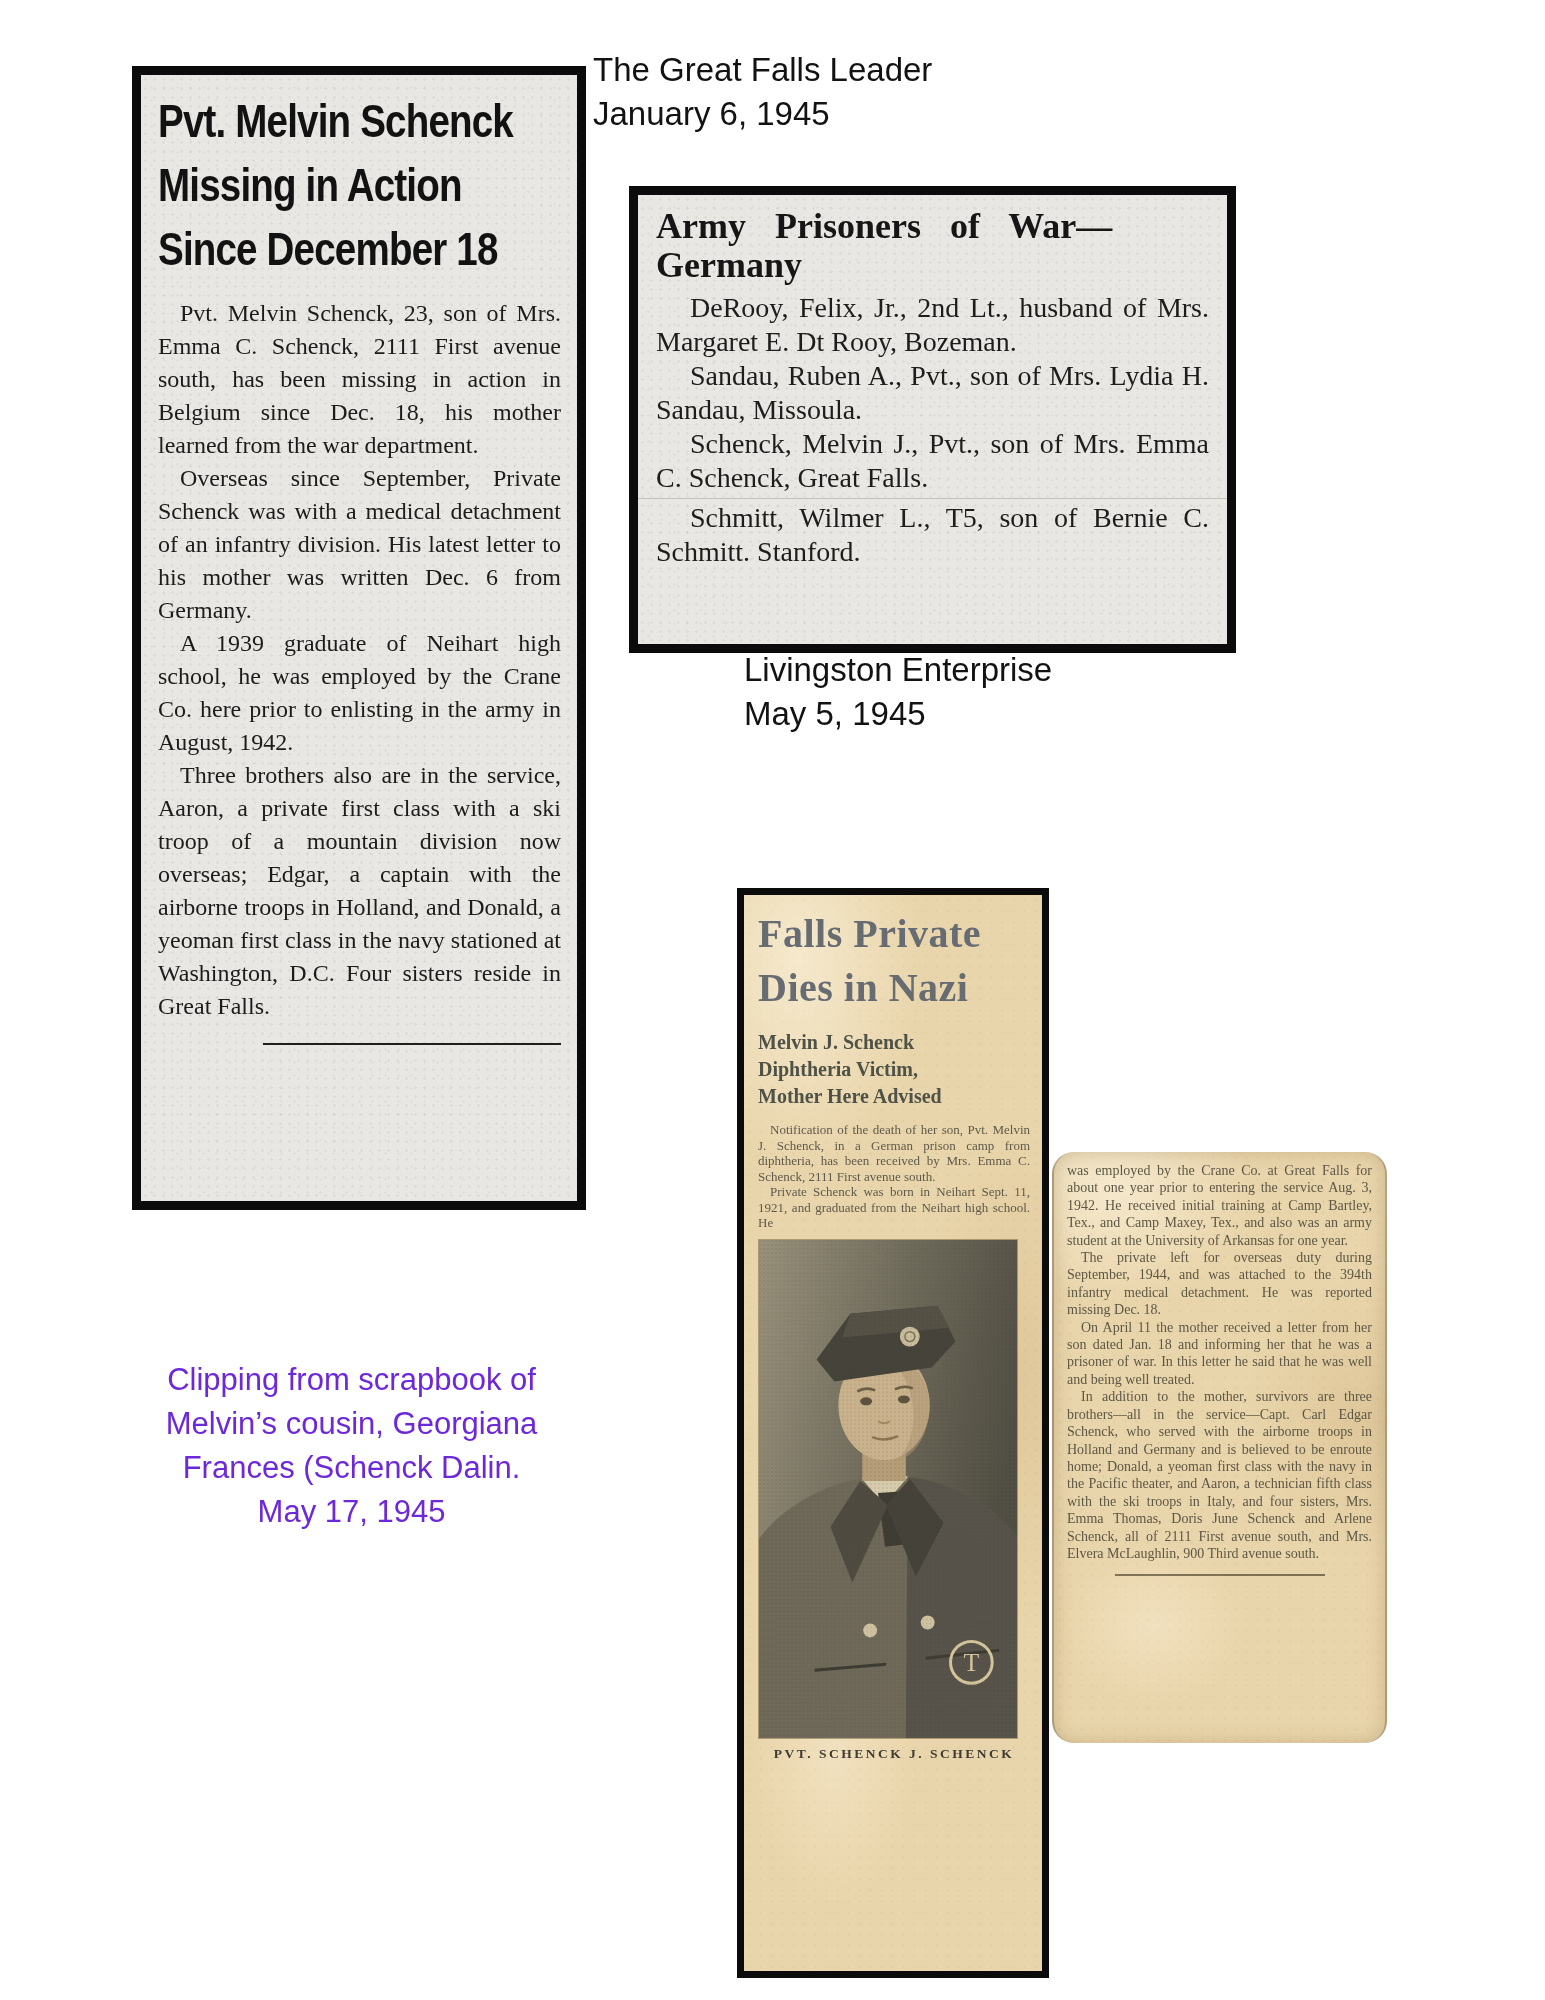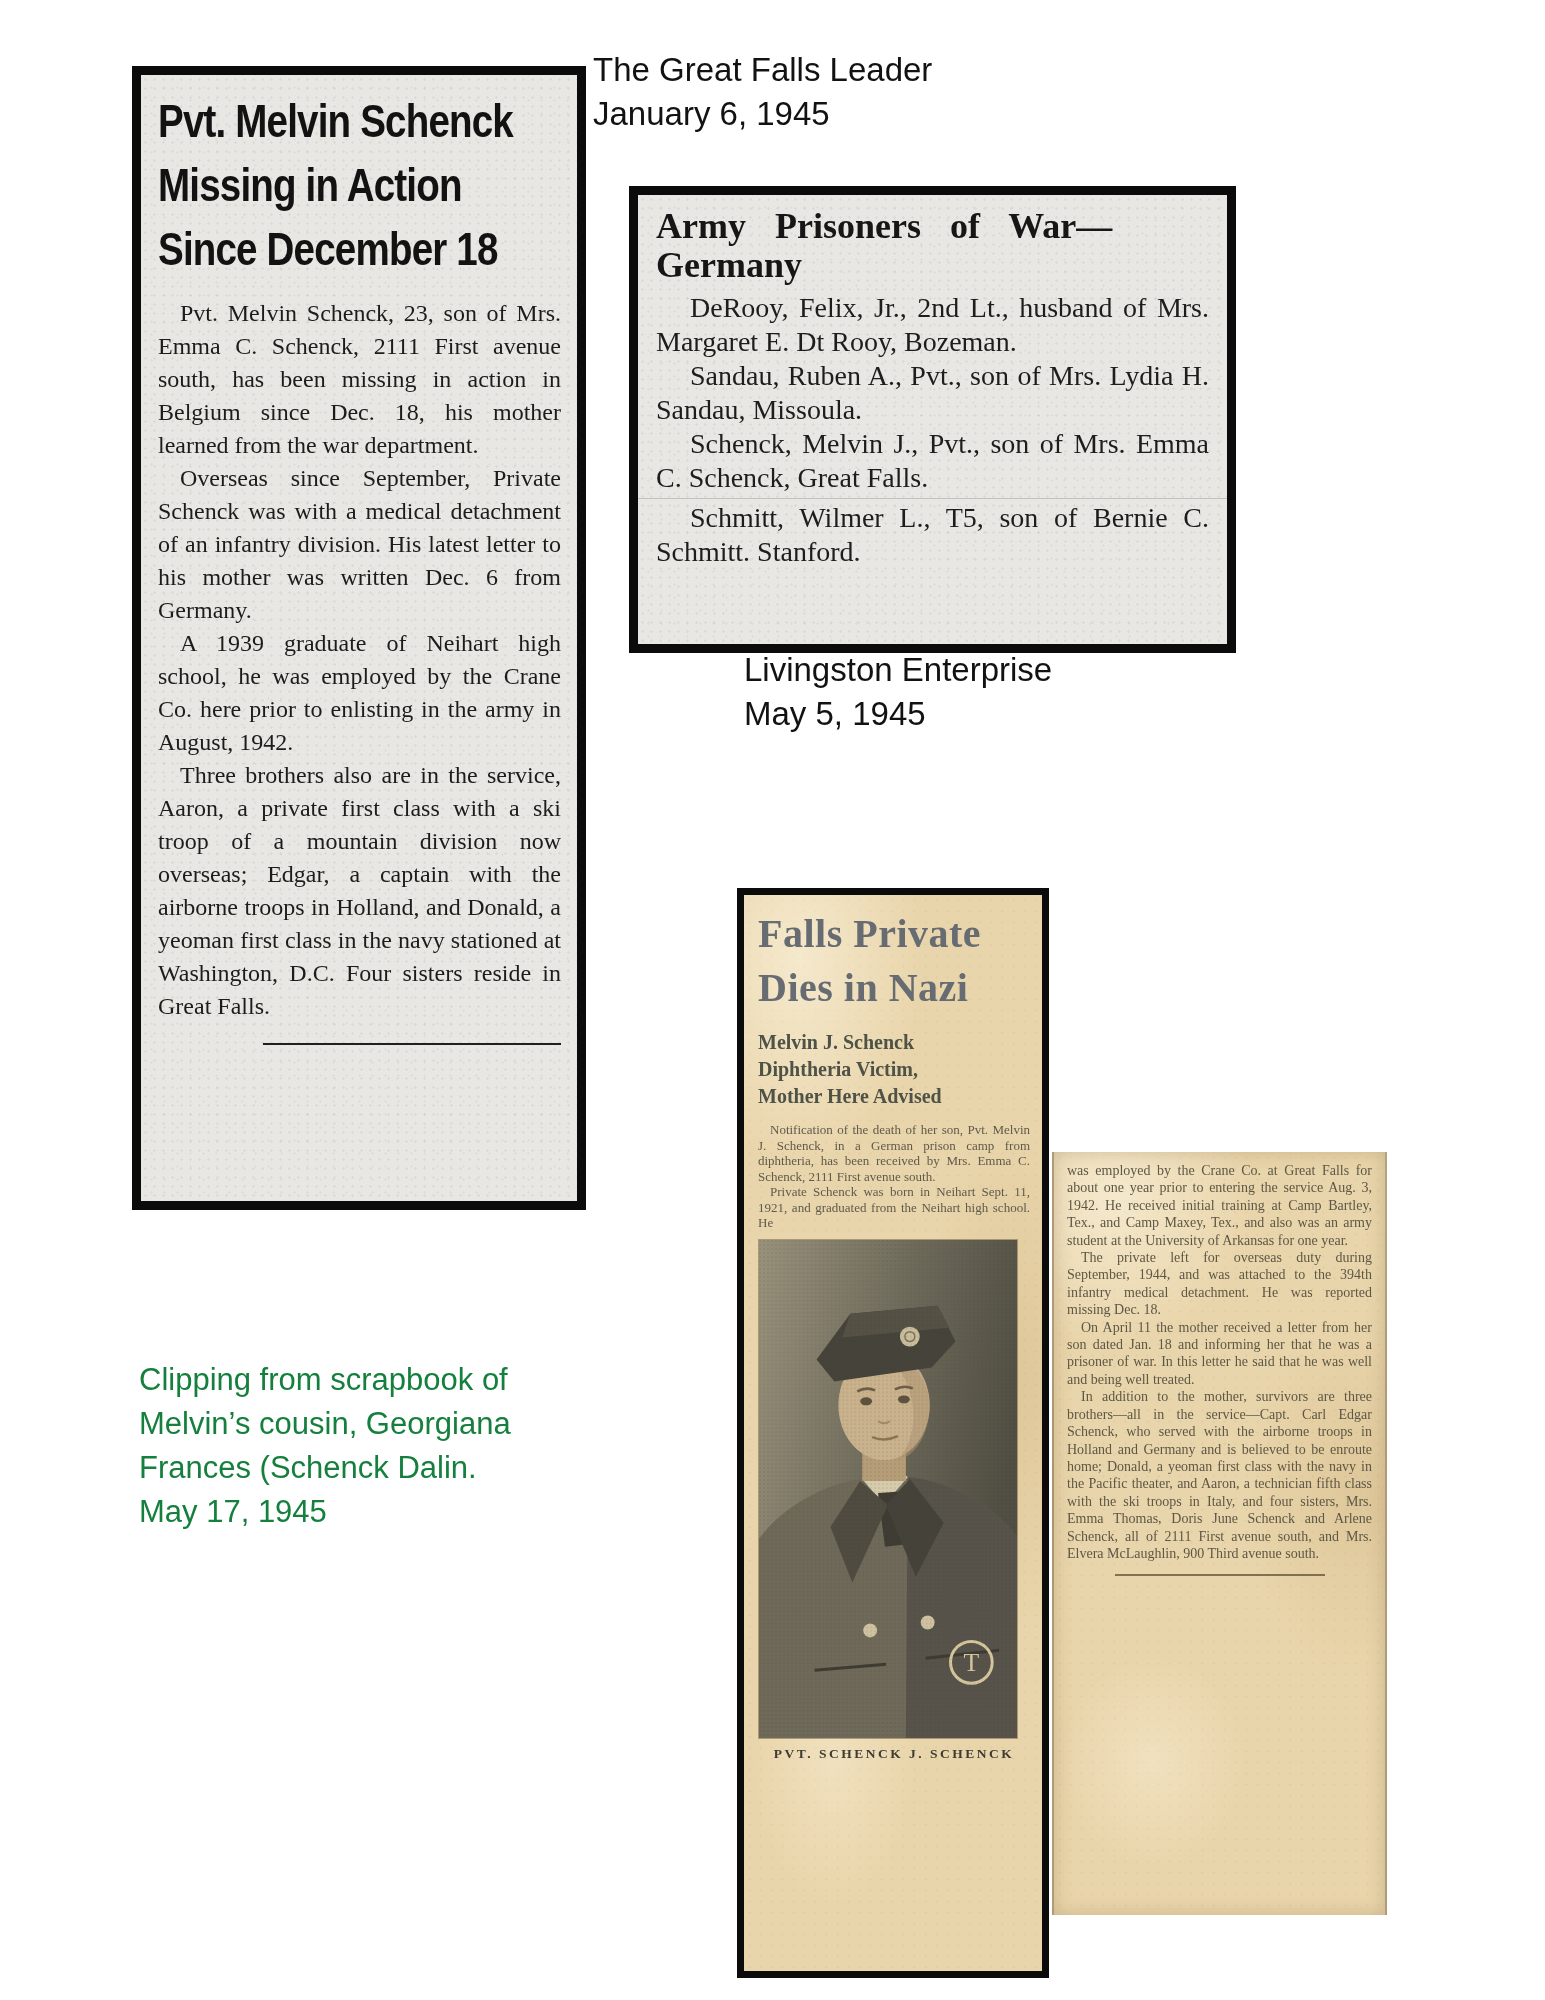--- a/index.html
+++ b/index.html
@@ -39,22 +39,22 @@
     white-space:nowrap;
   }
   #clip-missing .bodytext{margin-top:16px;font-size:24px;line-height:33px;color:#1c1c1c;text-align:justify;}
   #clip-missing .bodytext p{margin:0;text-indent:22px;}
   #clip-missing .end-rule{margin:20px 0 0 auto;width:74%;border-top:2px solid #1f1f1f;}
 
   
   .src-label{font-family:"Liberation Sans",sans-serif;color:#121212;font-size:33px;line-height:44px;}
   #label-gfl{left:549px;top:48px;text-align:left;}
   #label-liv{left:700px;top:648px;width:460px;text-align:left;}
-  #caption-scrapbook{left:95px;top:1358px;width:425px;text-align:left;font-family:"Liberation Sans",sans-serif;
-    font-size:31px;line-height:44px;color:#15803d;}
+  #caption-scrapbook{left:95px;top:1358px;width:425px;text-align:center;font-family:"Liberation Sans",sans-serif;
+    font-size:31px;line-height:44px;color:#6d28d9;}
 
   
   #clip-pow{left:585px;top:186px;width:589px;height:449px;overflow:hidden;}
   #clip-pow .inner{padding:12px 18px 0 18px;}
   #clip-pow .pow-heading{font-weight:700;font-size:36px;line-height:39px;color:#161616;word-spacing:20px;}
   #clip-pow .entries{margin-top:6px;font-size:28px;line-height:34px;color:#1d1d1d;text-align:justify;font-weight:400;}
   #clip-pow .entries p{margin:0;text-indent:34px;}
   #clip-pow .scan-line{border-top:1px solid #c2c2c0;margin:3px -18px 2px -18px;}
 
   
@@ -66,23 +66,24 @@
   #clip-death .bodytext p{margin:0;text-indent:12px;}
   #clip-death .photo-wrap{margin-top:8px;width:258px;height:498px;border:1px solid rgba(80,60,30,0.4);}
   #clip-death .photo-wrap svg{display:block;width:100%;height:100%;}
   #clip-death .photo-caption{
     margin-top:7px;text-align:center;font-weight:700;font-size:13.5px;
     letter-spacing:2.5px;color:#3f3b31;font-family:"Liberation Serif",serif;
   }
 
   
   #clip-cont{
-    left:1008px;top:1152px;width:331px;height:763px;overflow:hidden;
+    left:1008px;top:1152px;width:331px;height:591px;overflow:hidden;
     border-left:2px solid rgba(70,50,25,0.35);border-right:2px solid rgba(70,50,25,0.35);
     box-shadow:inset 0 0 18px rgba(110,80,40,0.25);
+    border-radius:22px;
   }
   #clip-cont .inner{padding:10px 13px 0 13px;font-size:14px;line-height:17.4px;color:#5d5745;text-align:justify;}
   #clip-cont .inner p{margin:0;text-indent:14px;}
   #clip-cont .inner p.no-indent{text-indent:0;}
   #clip-cont .end-rule{width:210px;margin:12px auto 0 auto;border-top:2px solid rgba(60,48,28,0.6);}
 </style>
 </head>
 <body>
 
 <div id="scrapbook-page">

